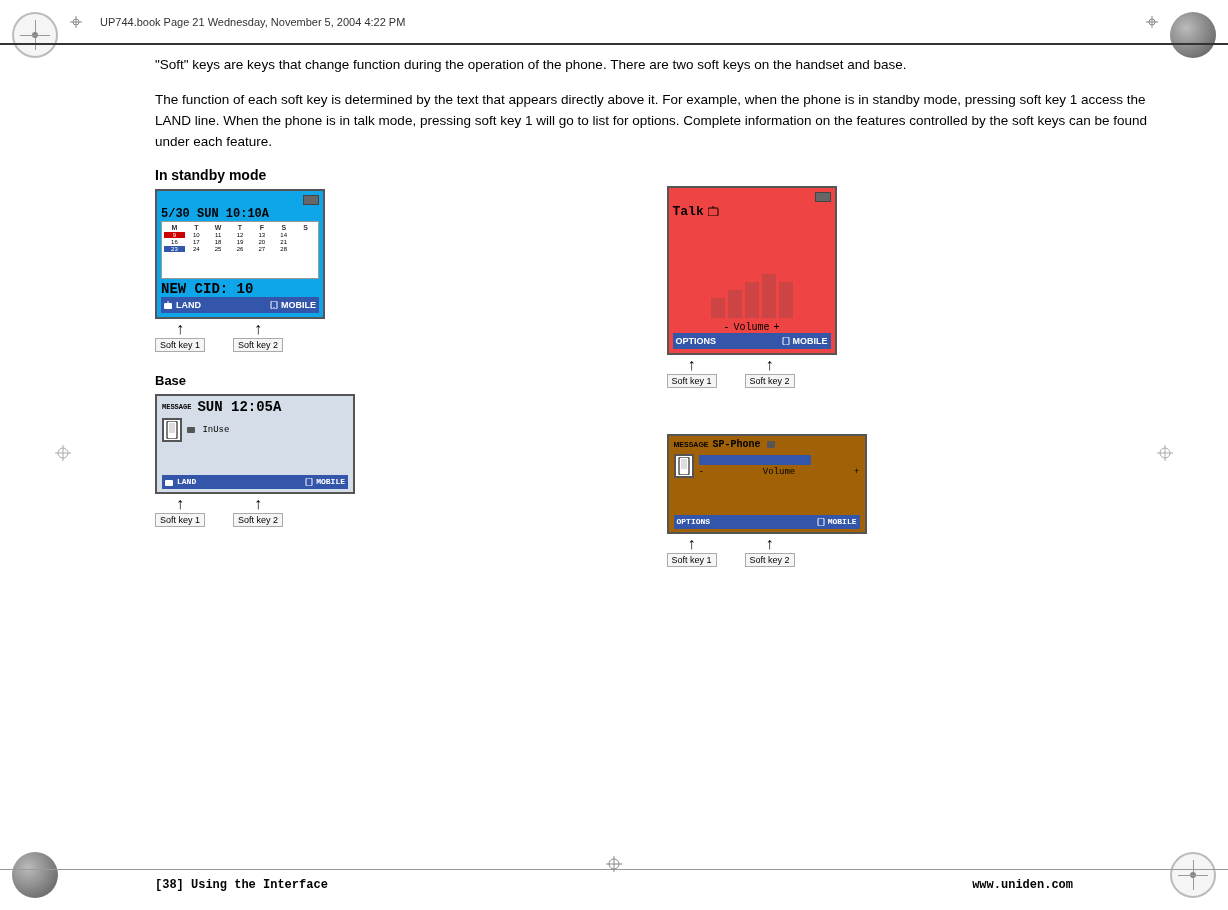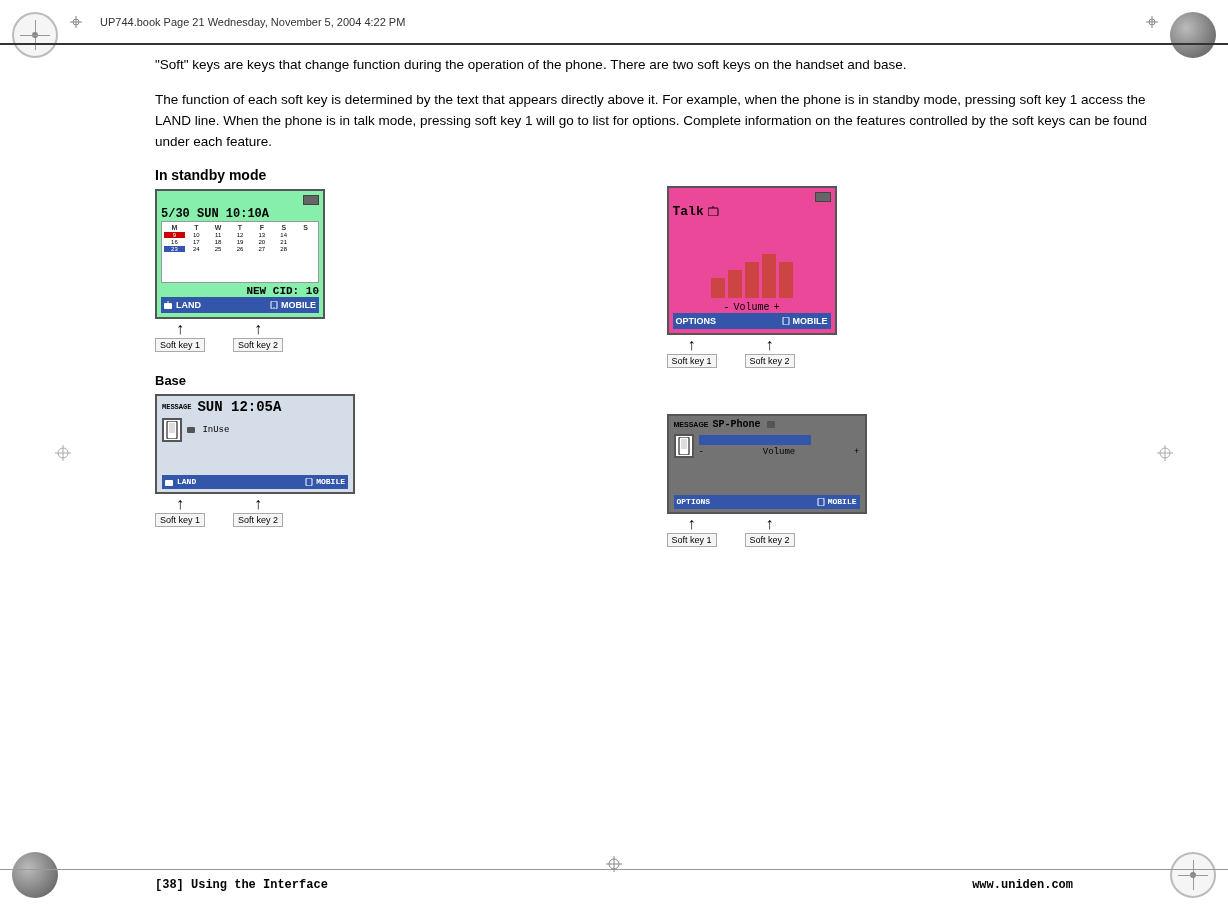--- a/index.html
+++ b/index.html
@@ -81,43 +81,43 @@
       background: #e8e8e8;
       position: relative;
       font-family: Arial, sans-serif;
       font-size: 10px;
     }
 
     
     .handset-standby {
       width: 170px;
       height: 130px;
-      background: #86efac;
+      background: #0ea5e9;
     }
     .handset-standby .screen-inner {
       padding: 4px;
       height: 100%;
       display: flex;
       flex-direction: column;
     }
     .screen-status-bar {
       display: flex;
       justify-content: flex-end;
       margin-bottom: 2px;
     }
     .screen-date {
       font-size: 12px;
       font-weight: bold;
       color: #000;
       font-family: 'Courier New', monospace;
     }
     .screen-cid {
-      font-size: 11px;
-      font-weight: bold;
-      text-align: right;
+      font-size: 14px;
+      font-weight: bold;
+      text-align: left;
       color: #000;
       font-family: 'Courier New', monospace;
       margin-top: 2px;
     }
     .screen-softkey-bar {
       display: flex;
       background: #3355aa;
       color: #fff;
       font-size: 9px;
       font-weight: bold;
@@ -131,22 +131,22 @@
     }
     .softkey-right {
       flex: 1;
       text-align: right;
       padding-right: 3px;
     }
 
     
     .handset-talk {
       width: 170px;
-      height: 149px;
-      background: #ec4899;
+      height: 169px;
+      background: #ef4444;
     }
     .talk-screen-inner {
       padding: 4px;
       height: 100%;
       display: flex;
       flex-direction: column;
     }
     .talk-title {
       font-size: 13px;
       font-weight: bold;
@@ -233,21 +233,21 @@
       font-weight: bold;
       height: 14px;
       align-items: center;
       margin-top: auto;
     }
 
     
     .base-talk {
       width: 200px;
       height: 100px;
-      background: #737373;
+      background: #a16207;
       border: 2px solid #555;
     }
 
     
     .footer {
       position: absolute;
       bottom: 18px;
       left: 0;
       right: 0;
       display: flex;

